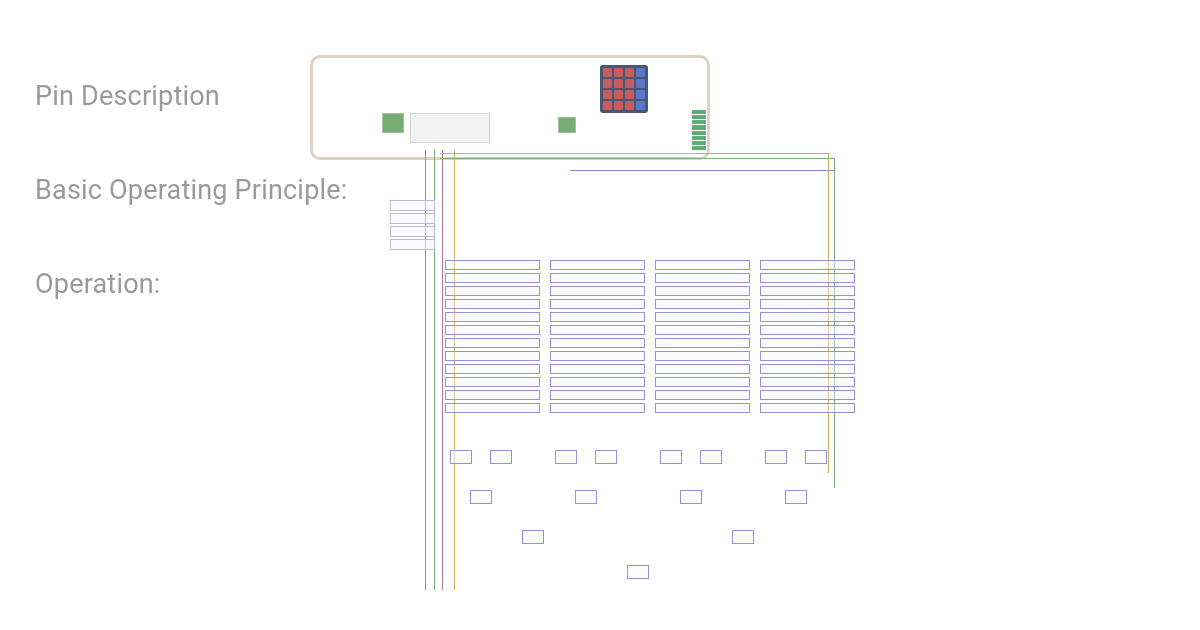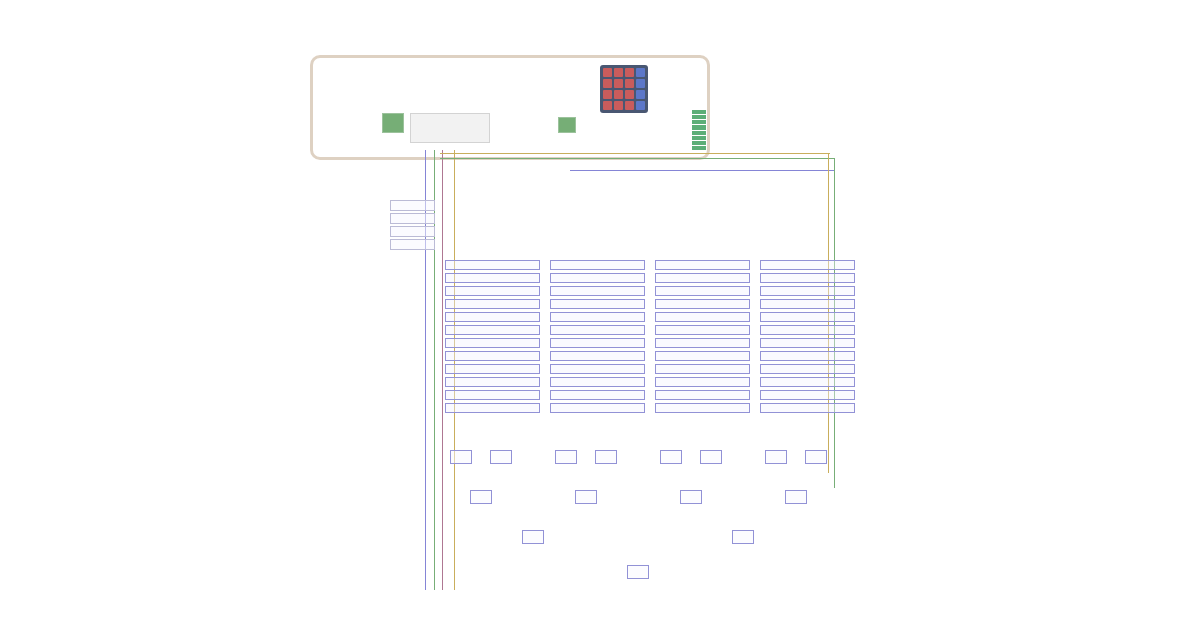--- a/index.html
+++ b/index.html
@@ -312,13 +312,16 @@
     <div class="tree-node" style="top:40px;left:135px"></div>
     <div class="tree-node" style="top:40px;left:240px"></div>
     <div class="tree-node" style="top:40px;left:345px"></div>
     <div class="tree-node" style="top:80px;left:82px"></div>
     <div class="tree-node" style="top:80px;left:292px"></div>
     <div class="tree-node" style="top:115px;left:187px"></div>
   </div>
 </div>
 
 <div class="text-layer">
+  <div class="text-line heading">Pin Description</div>
+  <div class="text-line heading">Basic Operating Principle:</div>
+  <div class="text-line heading">Operation:</div>
 </div>
 
 </body></html>

